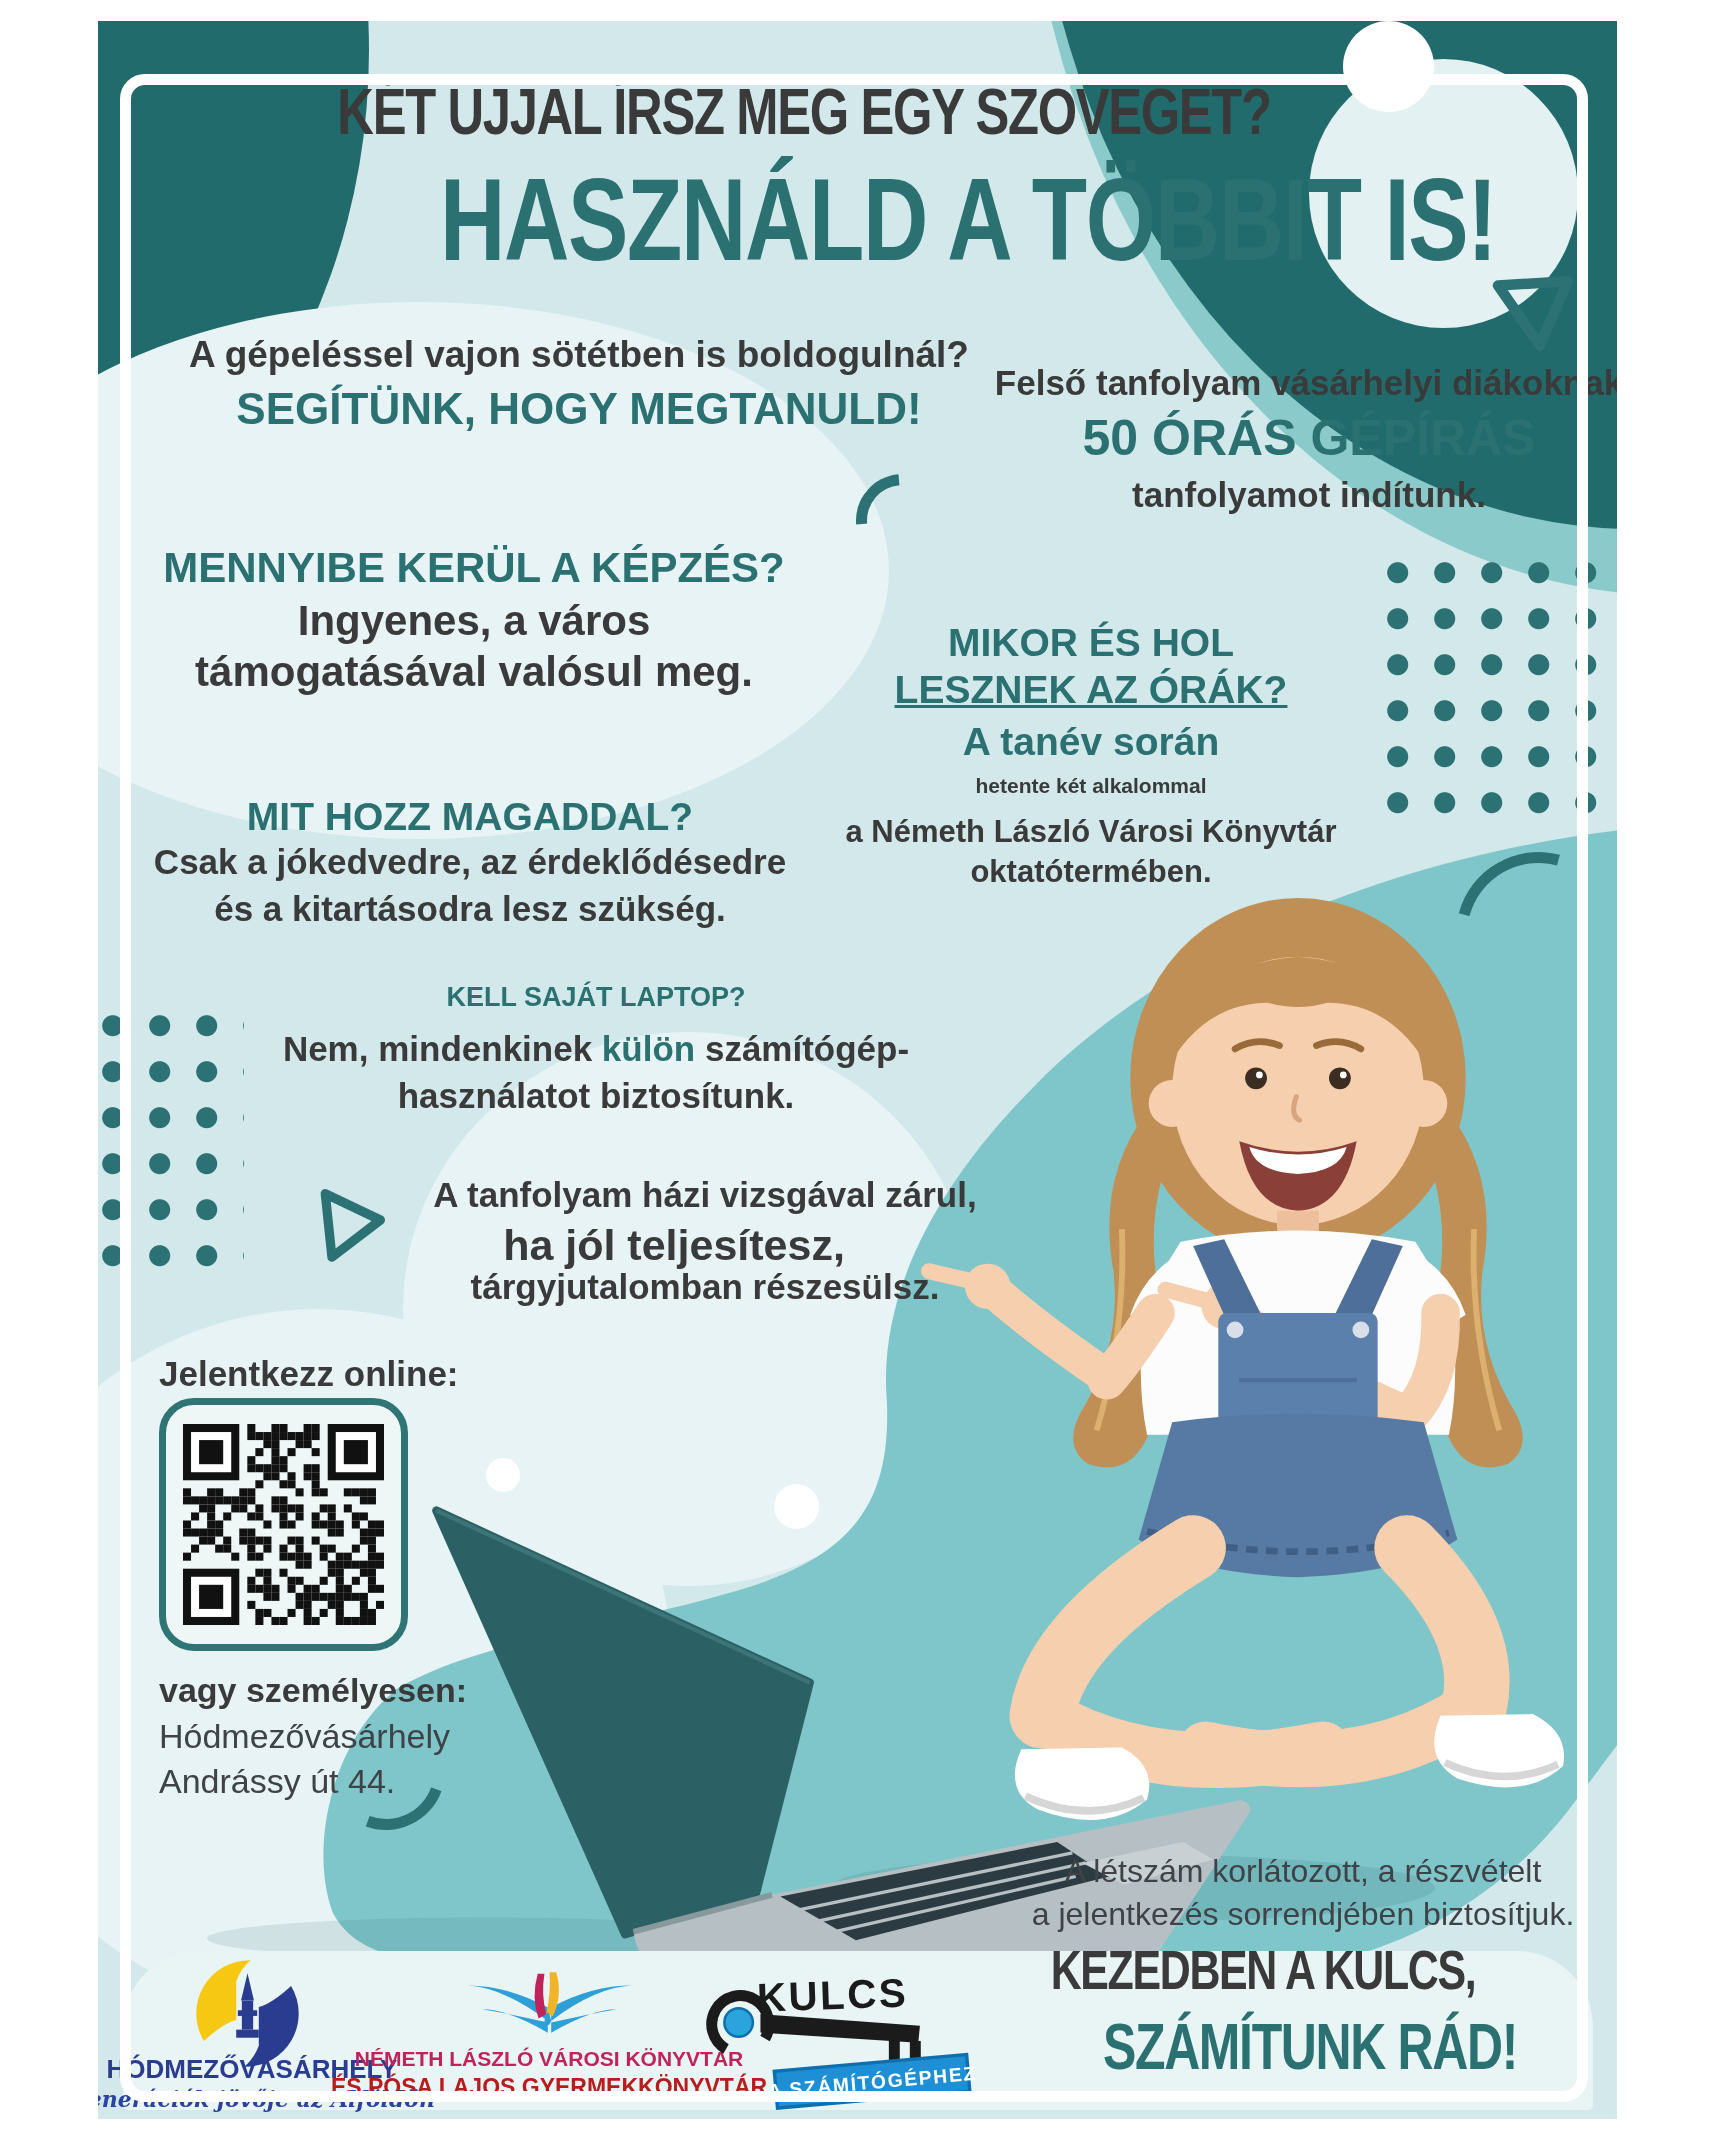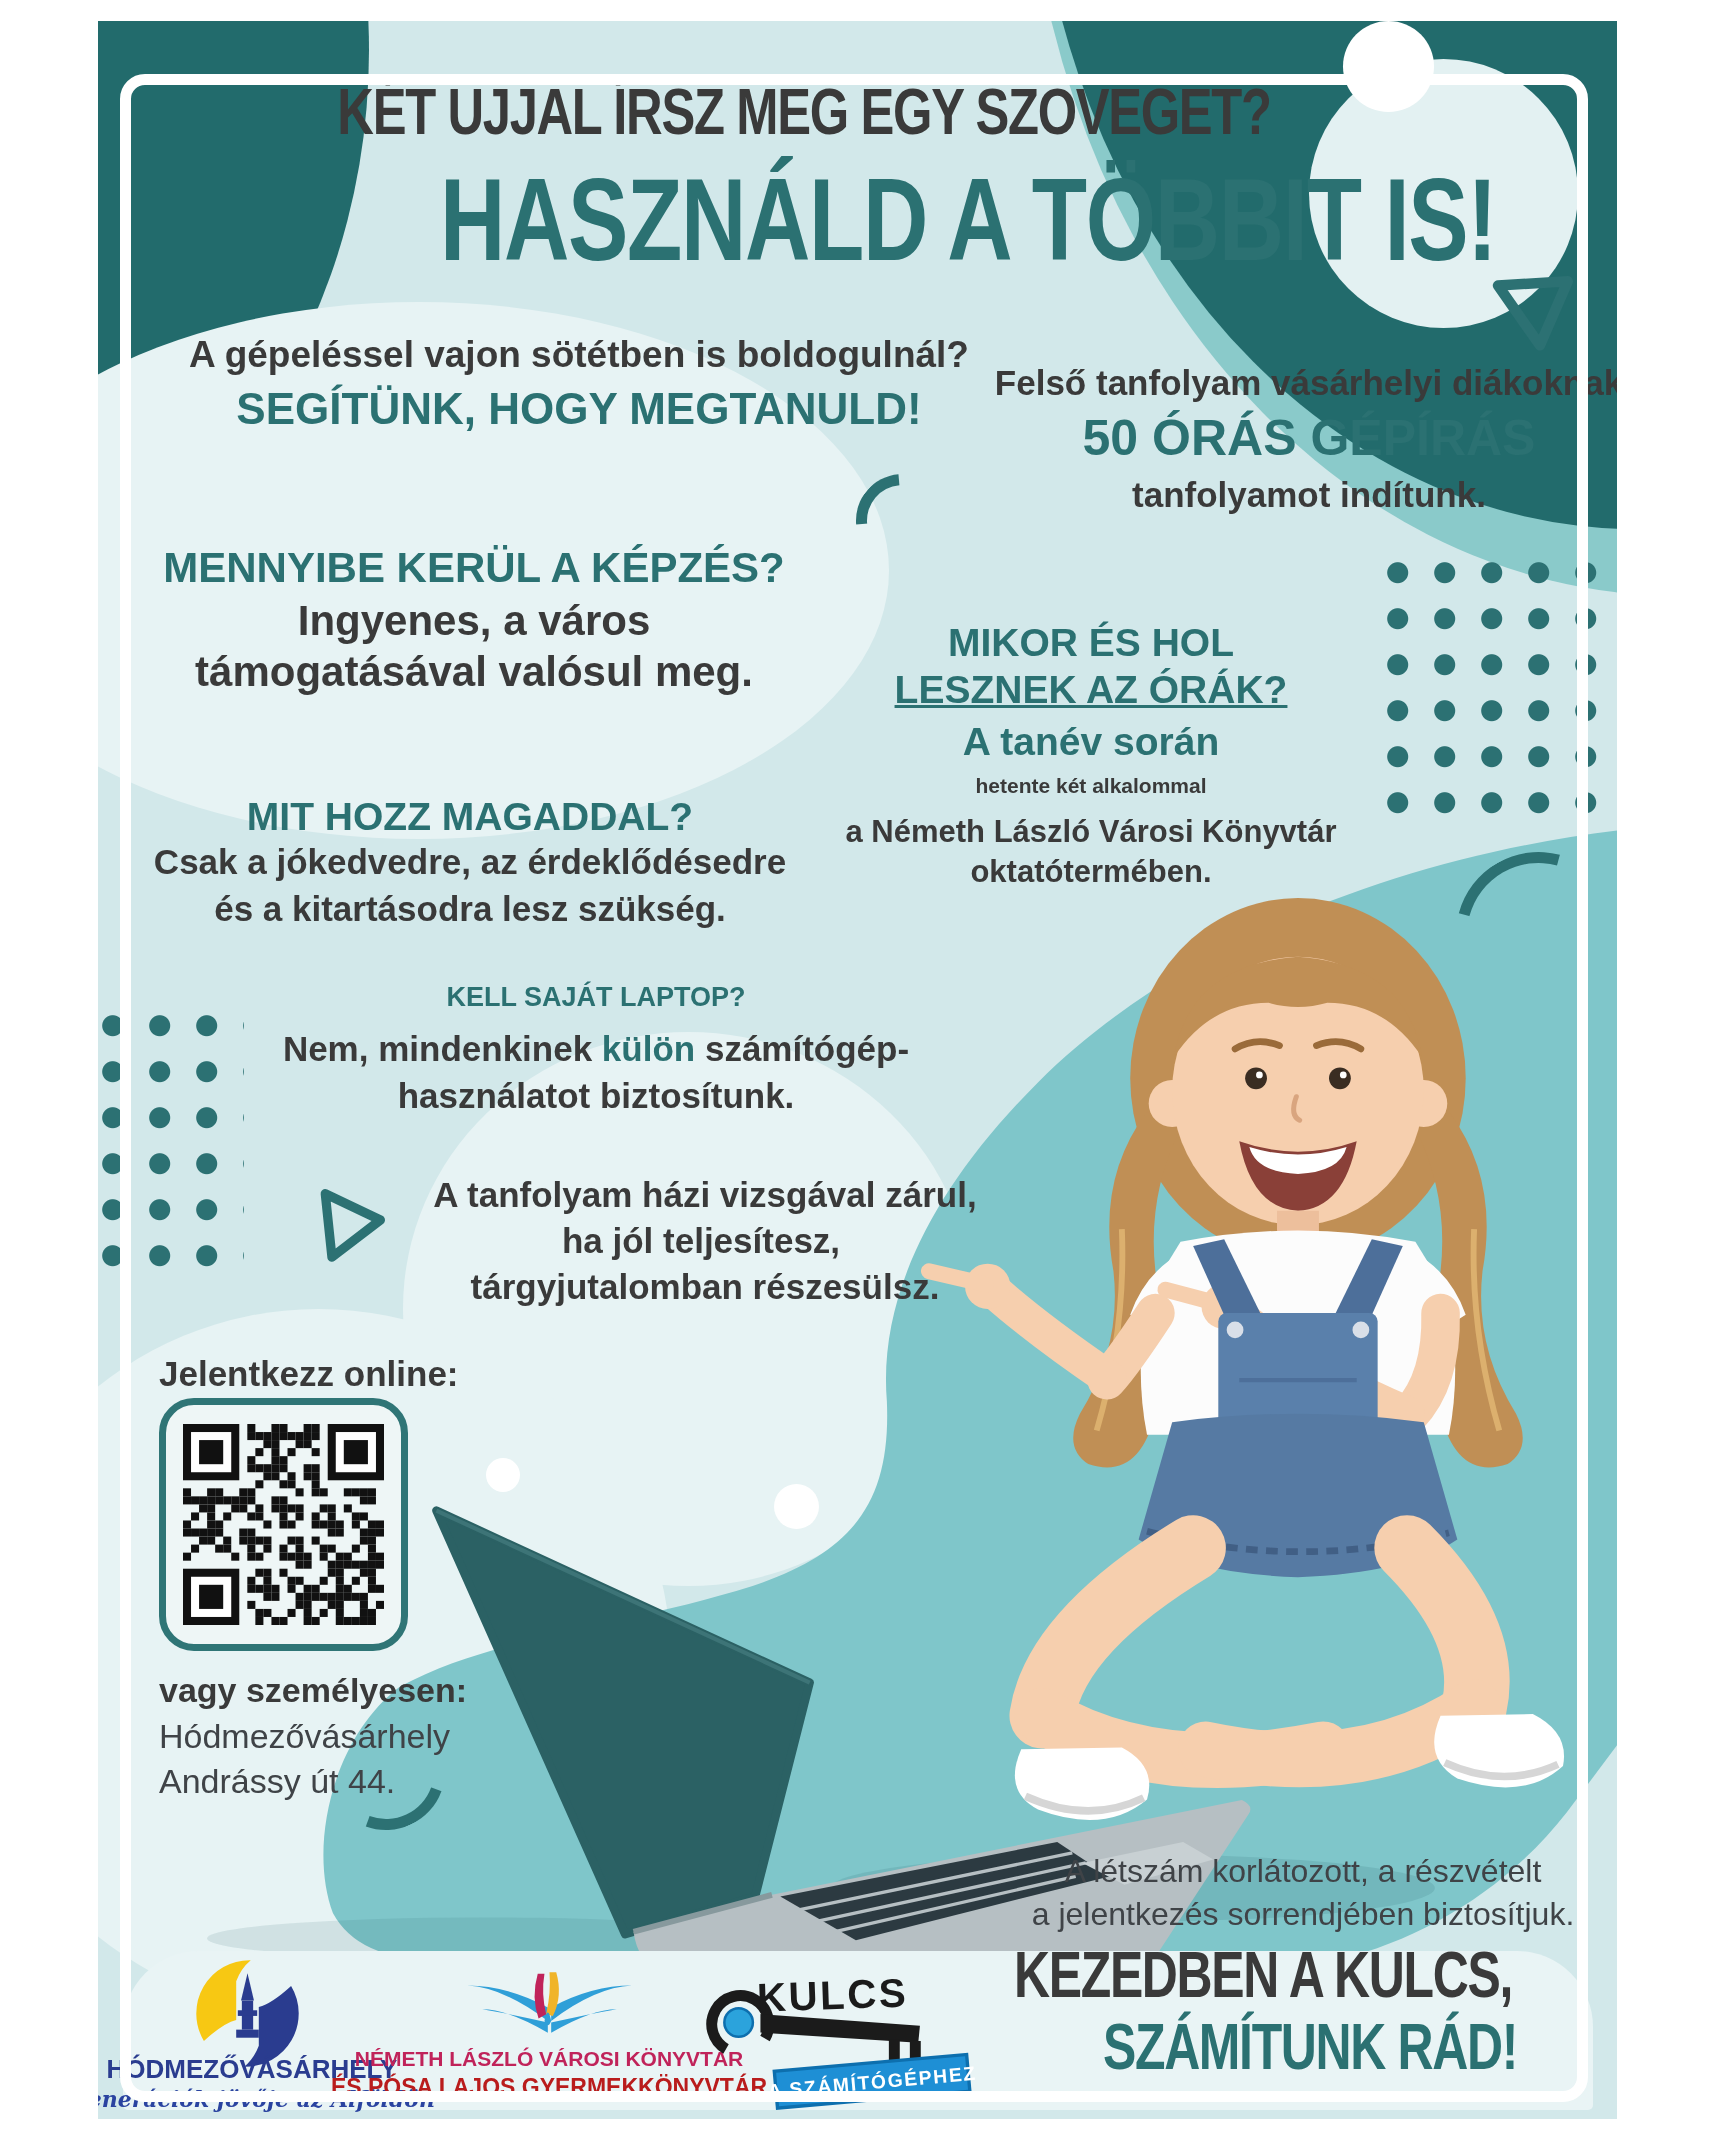--- a/index.html
+++ b/index.html
@@ -174,21 +174,21 @@
 
   <div class="txt ctr teal" style="left:372px;top:774px;font-size:39px;">MIT HOZZ MAGADDAL?</div>
   <div class="txt ctr" style="left:372px;top:821px;font-size:35px;">Csak a jókedvedre, az érdeklődésedre</div>
   <div class="txt ctr" style="left:372px;top:868px;font-size:35px;">és a kitartásodra lesz szükség.</div>
 
   <div class="txt ctr teal" style="left:498px;top:961px;font-size:27px;">KELL SAJÁT LAPTOP?</div>
   <div class="txt ctr" style="left:498px;top:1055px;font-size:35px;">használatot biztosítunk.</div>
   <div class="txt ctr" style="left:498px;top:1008px;font-size:35px;"><span>Nem, mindenkinek </span><span class="teal">külön</span><span> számítógép-</span></div>
 
   <div class="txt ctr" style="left:607px;top:1154px;font-size:35px;">A tanfolyam házi vizsgával zárul,</div>
-  <div class="txt ctr" style="left:603px;top:1200px;font-size:35px;">ha jól teljesítesz,</div>
+  <div class="txt ctr" style="left:576px;top:1200px;font-size:43px;">ha jól teljesítesz,</div>
   <div class="txt ctr" style="left:607px;top:1246px;font-size:35px;">tárgyjutalomban részesülsz.</div>
 
   <div class="txt" style="left:61px;top:1333px;font-size:35px;">Jelentkezz online:</div>
 
   <div id="qr-box">
     <svg id="qr-svg" width="201" height="201" viewBox="0 0 275 275">
         <rect x="88" y="0" width="11" height="11" fill="#111"></rect>
         <rect x="121" y="0" width="11" height="11" fill="#111"></rect>
         <rect x="132" y="0" width="11" height="11" fill="#111"></rect>
         <rect x="165" y="0" width="11" height="11" fill="#111"></rect>
@@ -422,21 +422,21 @@
   </div>
 
   <div class="txt" style="left:61px;top:1650px;font-size:34px;">vagy személyesen:</div>
   <div class="txt reg" style="left:61px;top:1696px;font-size:34px;">Hódmezővásárhely</div>
   <div class="txt reg" style="left:61px;top:1741px;font-size:34px;">Andrássy út 44.</div>
 
   <div id="band"></div>
 
   <div class="txt ctr reg" style="left:1205px;top:1832px;font-size:32px;">A létszám korlátozott, a részvételt</div>
   <div class="txt ctr reg" style="left:1205px;top:1875px;font-size:32px;">a jelentkezés sorrendjében biztosítjuk.</div>
-  <div class="txt ctr" style="left:1165px;top:1917px;font-size:64px;"><span class="cond">KEZEDBEN A KULCS,</span></div>
+  <div class="txt ctr" style="left:1165px;top:1917px;font-size:55px;"><span class="cond">KEZEDBEN A KULCS,</span></div>
   <div class="txt ctr teal" style="left:1212px;top:1989px;font-size:64px;"><span class="cond">SZÁMÍTUNK RÁD!</span></div>
 
   <svg class="abs" style="left:93px;top:1936px;width:113px;height:113px;z-index:10;" viewBox="0 0 140 140">
     <path d="M 74 4 A 66 66 0 0 0 16 104 Q 40 82 56 78 L 56 30 Q 62 14 74 4 Z" fill="#f7c813"></path>
     <path d="M 66 136 A 66 66 0 0 0 124 36 Q 100 58 84 62 L 84 110 Q 78 126 66 136 Z" fill="#2a3c8f"></path>
     <polygon points="70,20 62,54 78,54" fill="#2a3c8f"></polygon>
     <rect x="63" y="54" width="14" height="36" fill="#2a3c8f"></rect>
     <rect x="58" y="66" width="24" height="7" fill="#2a3c8f"></rect>
     <rect x="56" y="90" width="28" height="10" fill="#2a3c8f"></rect>
   </svg>

